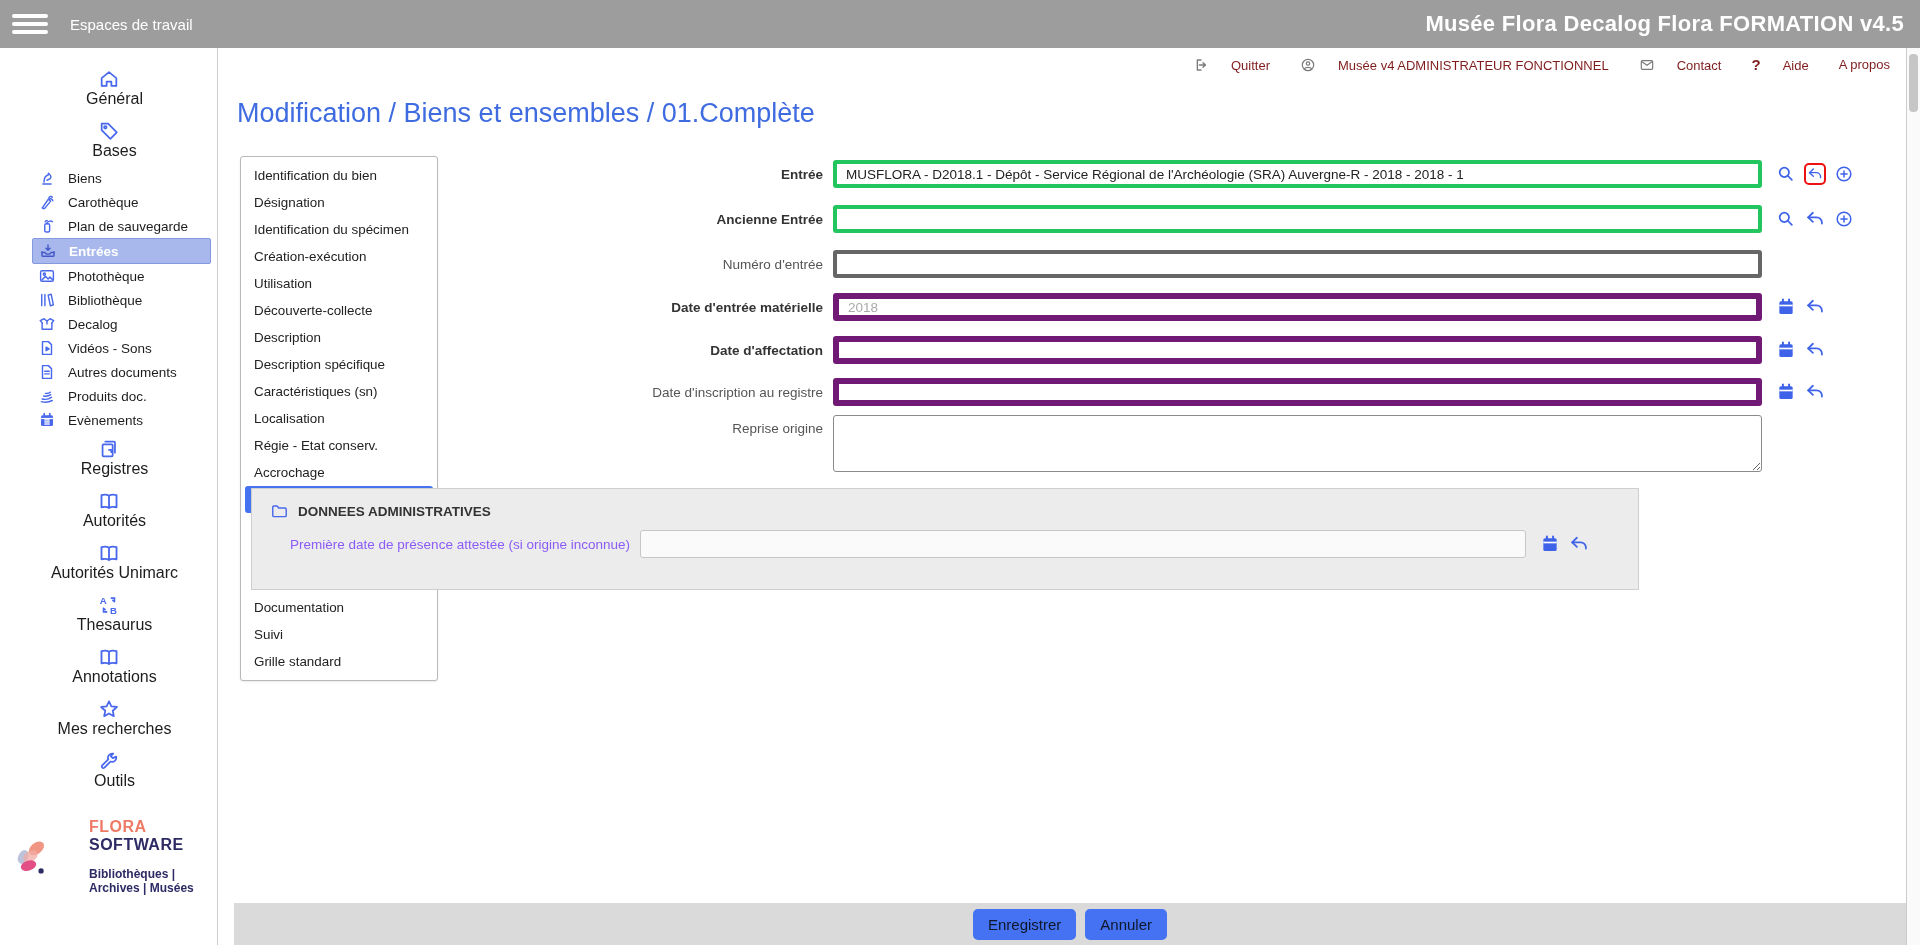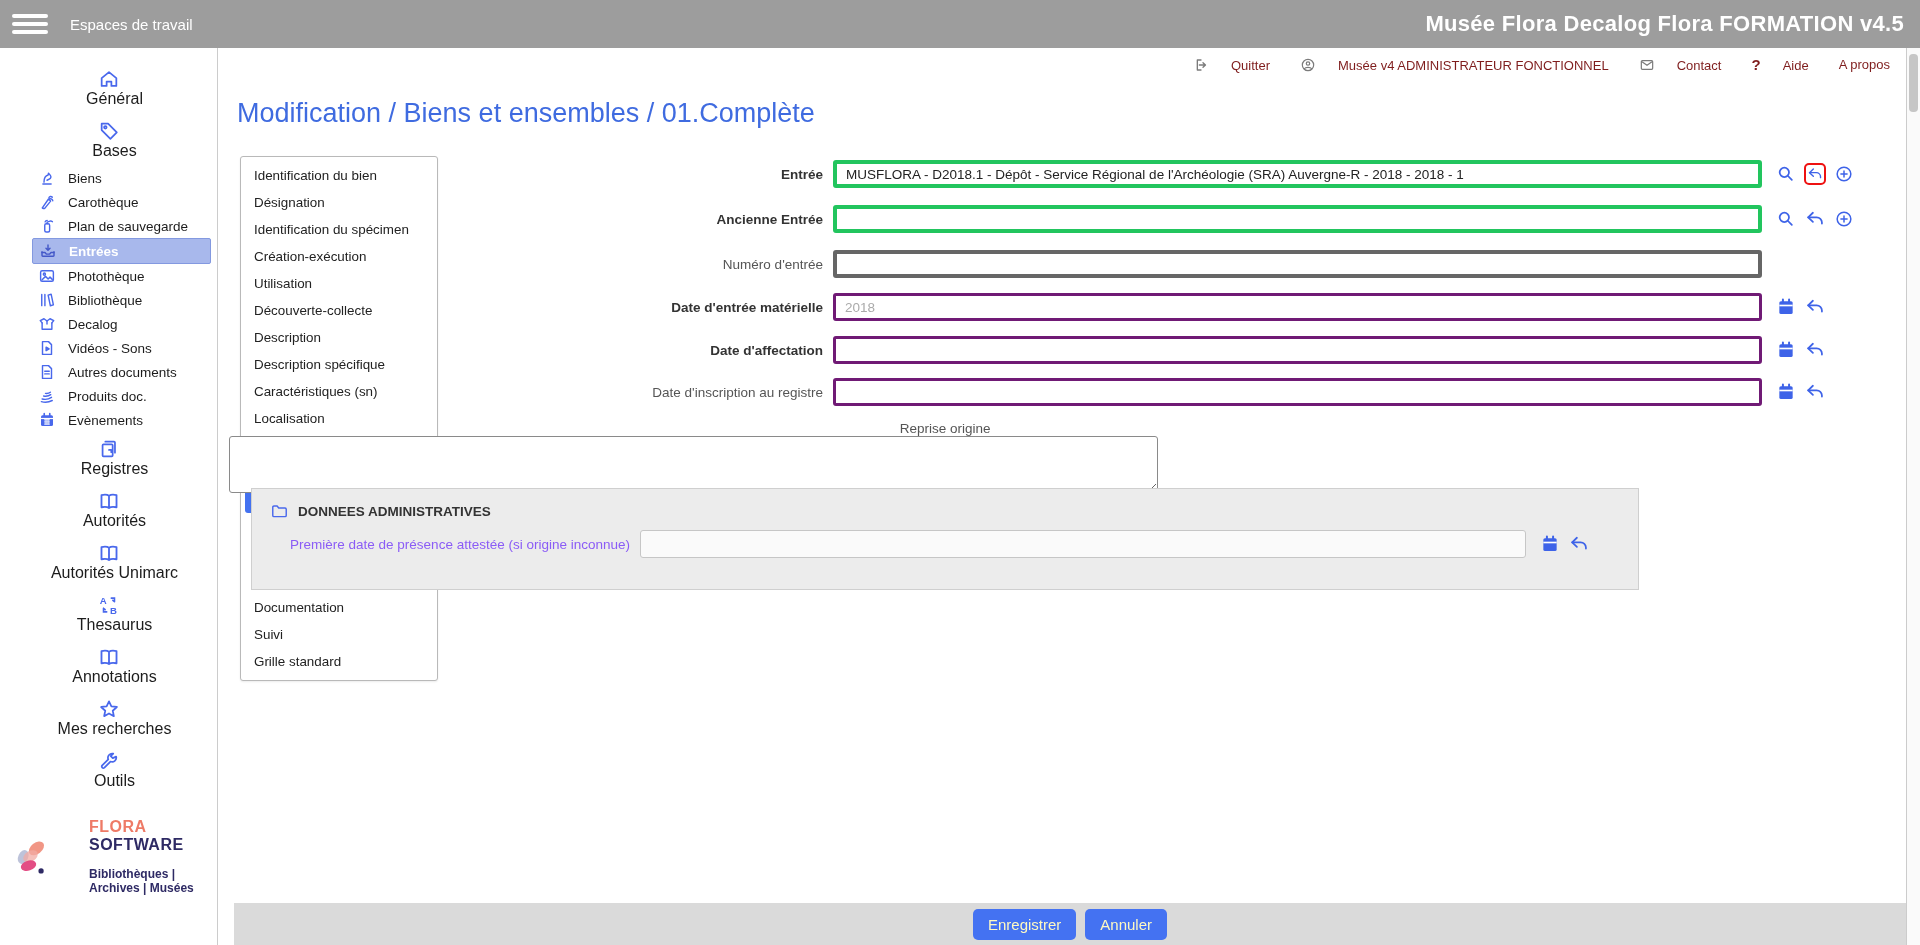--- a/index.html
+++ b/index.html
@@ -42,40 +42,40 @@
   .tabbox { position:absolute; left:21px; top:108px; width:198px; background:#fff; border:1px solid #b9b9b9; border-radius:3px; padding:5px 4px; box-shadow:0 1px 2px rgba(0,0,0,.08); }
   .tab { height:27px; line-height:27px; padding-left:9px; font-size:13.4px; color:#222; cursor:pointer; white-space:nowrap; }
   .tab.selected { background:#4472f0; color:#fff; border-radius:3px; }
 
   
   .formarea { position:absolute; left:0; top:112px; right:0; }
   .frow { position:absolute; left:0; display:flex; align-items:center; }
   .lbl { width:604px; text-align:right; font-size:13.5px; color:#555; }
   .lbl.b { font-weight:bold; color:#333; }
   .frow input[type=text] { margin-left:10px; width:929px; height:28px; border:4px solid #22c55e; border-radius:3px; font-size:13.5px; padding:0 9px; color:#222; font-family:"Liberation Sans",sans-serif; }
-  .frow input.datefield { border:3px solid #701a75; }
+  .frow input.datefield { border:6px solid #701a75; }
   .frow input.darker { border-color:#666; }
   .frow input::placeholder { color:#aaa; }
   .frow textarea { margin-left:10px; width:929px; height:57px; border:1px solid #8a8a8a; border-radius:3px; resize:both; font-family:"Liberation Sans",sans-serif; }
   .icongrp { display:flex; align-items:center; gap:7px; margin-left:13px; }
   .icbtn { width:22px; height:22px; color:#3e63e8; cursor:pointer; display:flex; align-items:center; justify-content:center; }
   .icbtn svg { width:20px; height:20px; }
   .redbox { border:2px solid #ee1111; border-radius:5px; padding:1px; }
 
   .admin { position:absolute; left:32px; top:328px; width:1388px; height:102px; background:#ececec; border:1px solid #cfcfcf; }
   .admin-head { display:flex; align-items:center; gap:9px; padding:13px 0 0 18px; }
   .admin-head svg { width:19px; height:19px; color:#4968ec; }
   .admin-title { font-size:13.5px; font-weight:bold; color:#333; }
   .admin-row { display:flex; align-items:center; margin-top:9px; }
   .admin-row .lbl2 { width:378px; text-align:right; font-size:13.5px; color:#8b5cf6; }
   .admin-row input { margin-left:10px; width:886px; height:28px; border:1px solid #c6c6c6; background:#fafafa; border-radius:3px; font-size:13.5px; padding:0 9px; }
 
   
   .footer { position:absolute; left:15px; right:0; bottom:0; height:42px; background:#dadada; display:flex; align-items:center; justify-content:center; gap:9px; }
-  .btn { background:#4472f2; color:#fef9c3; border:none; border-radius:5px; font-size:15px; padding:7px 15px; font-family:"Liberation Sans",sans-serif; cursor:pointer; }
+  .btn { background:#4472f2; color:#0f172a; border:none; border-radius:5px; font-size:15px; padding:7px 15px; font-family:"Liberation Sans",sans-serif; cursor:pointer; }
 
   
   .scrollcol { position:absolute; right:0; top:48px; width:14px; height:897px; background:#fafafa; border-left:1px solid #ccc; }
   .thumb { position:absolute; left:2px; top:6px; width:9px; height:58px; background:#c6c6c6; border-radius:4px; }
 </style>
 </head>
 <body>
 
 <div class="topbar">
   <div class="hamburger">
@@ -410,21 +410,21 @@
           </span>
         <span class="icbtn">
             <svg viewBox="0 0 24 24" fill="none" stroke="currentColor" stroke-width="2.1" stroke-linecap="round" stroke-linejoin="round">
               <path d="M9.5 4.5 3.8 10l5.7 5.5"></path>
               <path d="M3.8 10H14a6.3 6.3 0 0 1 6.3 6.3v1.2"></path>
             </svg>
           </span>
       </div>
     </div>
 
-    <div class="frow" style="top:255px; align-items:center;flex-direction:column;">
+    <div class="frow" style="top:255px; align-items:flex-start;">
       <span class="lbl" style="margin-top:6px;">Reprise origine</span>
       <textarea style=""></textarea>
     </div>
 
     <div class="admin">
       <div class="admin-head">
         <svg viewBox="0 0 24 24" fill="none" stroke="currentColor" stroke-width="1.8" stroke-linejoin="round">
             <path d="M3.5 6.5A1.5 1.5 0 0 1 5 5h4l2 2.5h8A1.5 1.5 0 0 1 20.5 9v8A1.5 1.5 0 0 1 19 18.5H5A1.5 1.5 0 0 1 3.5 17z"></path>
           </svg>
         <span class="admin-title">DONNEES ADMINISTRATIVES</span>

